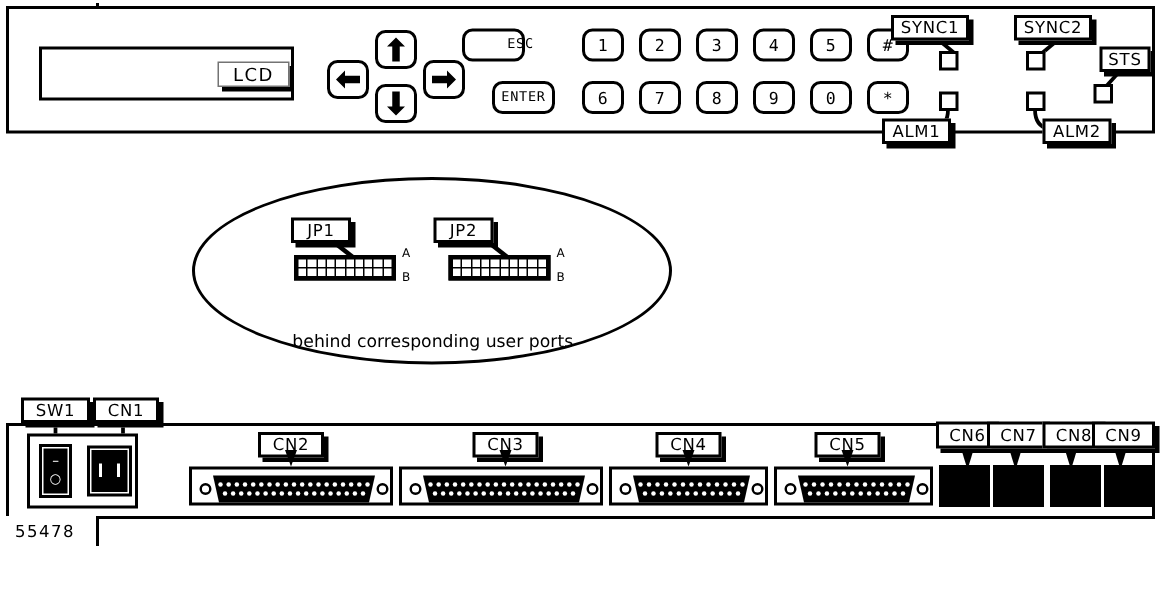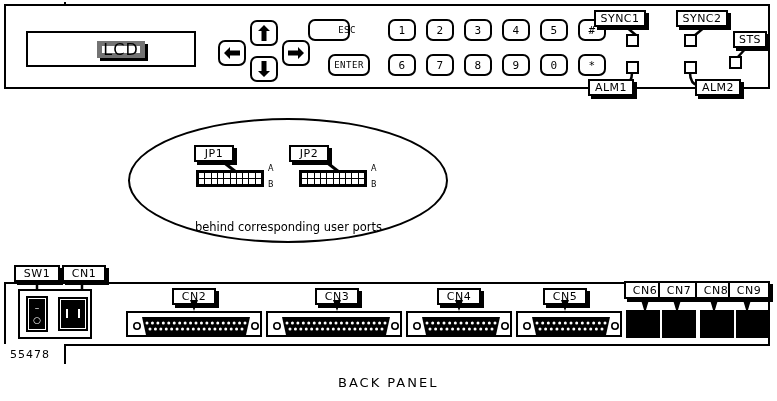--- a/index.html
+++ b/index.html
@@ -21,23 +21,23 @@
   .pn-box{position:absolute;border:2px solid #000;background:#fff;box-sizing:border-box;
           display:flex;align-items:center;padding-left:6px;font-size:11px;letter-spacing:.5px;}
   #pn-top{left:4px;top:2px;width:62px;height:20px;border-bottom:none;border-left:none;border-top:none;}
   #pn-top-rule{left:4px;top:21px;width:62px;height:2px;background:#000;}
   #pn-bottom{left:4px;top:344px;width:62px;height:20px;border-top:none;border-left:none;border-bottom:none;}
 
   .pn-text{font-size:11px;letter-spacing:1px;font-family:"DejaVu Sans",sans-serif;}
 
   
   #lcd-bezel{left:26px;top:31px;width:170px;height:36px;border:2px solid #000;box-sizing:border-box;background:#fff;}
-  .shadow-box{position:absolute;border:5px solid #737373;background:#fff;box-sizing:border-box;
+  .shadow-box{position:absolute;border:1px solid #737373;background:#fff;box-sizing:border-box;
               display:flex;align-items:center;justify-content:center;
-              box-shadow:3px 3px 0 #000;font-size:16px;letter-spacing:1px;}
+              box-shadow:3px 3px 0 #000;font-size:12px;letter-spacing:1px;margin-left:48px;}
   #lcd-label{left:97px;top:41px;width:48px;height:17px;}
 
   
   .key{position:absolute;border:2px solid #000;border-radius:7px;background:#fff;box-sizing:border-box;
        display:flex;align-items:center;justify-content:center;
        font-size:10px;letter-spacing:.5px;font-family:"DejaVu Sans Mono","Liberation Mono",monospace;}
   .arrowkey{width:28px;height:26px;}
   #key-left{left:218px;top:40px;}
   #key-up{left:250px;top:20px;}
   #key-down{left:250px;top:56px;}
@@ -430,15 +430,14 @@
 
   <div class="callout" style="left:658px;top:281px;width:42px;height:18px">CN7</div>
   <div class="blk" style="left:662px;top:310px;width:34px;height:28px"></div>
 
   <div class="callout" style="left:695px;top:281px;width:42px;height:18px">CN8</div>
   <div class="blk" style="left:700px;top:310px;width:34px;height:28px"></div>
 
   <div class="callout" style="left:728px;top:281px;width:42px;height:18px">CN9</div>
   <div class="blk" style="left:736px;top:310px;width:34px;height:28px"></div>
 
-  <div class="caption" id="back-caption">BACK PANEL</div>
 
 </div>
 
 </body></html>

